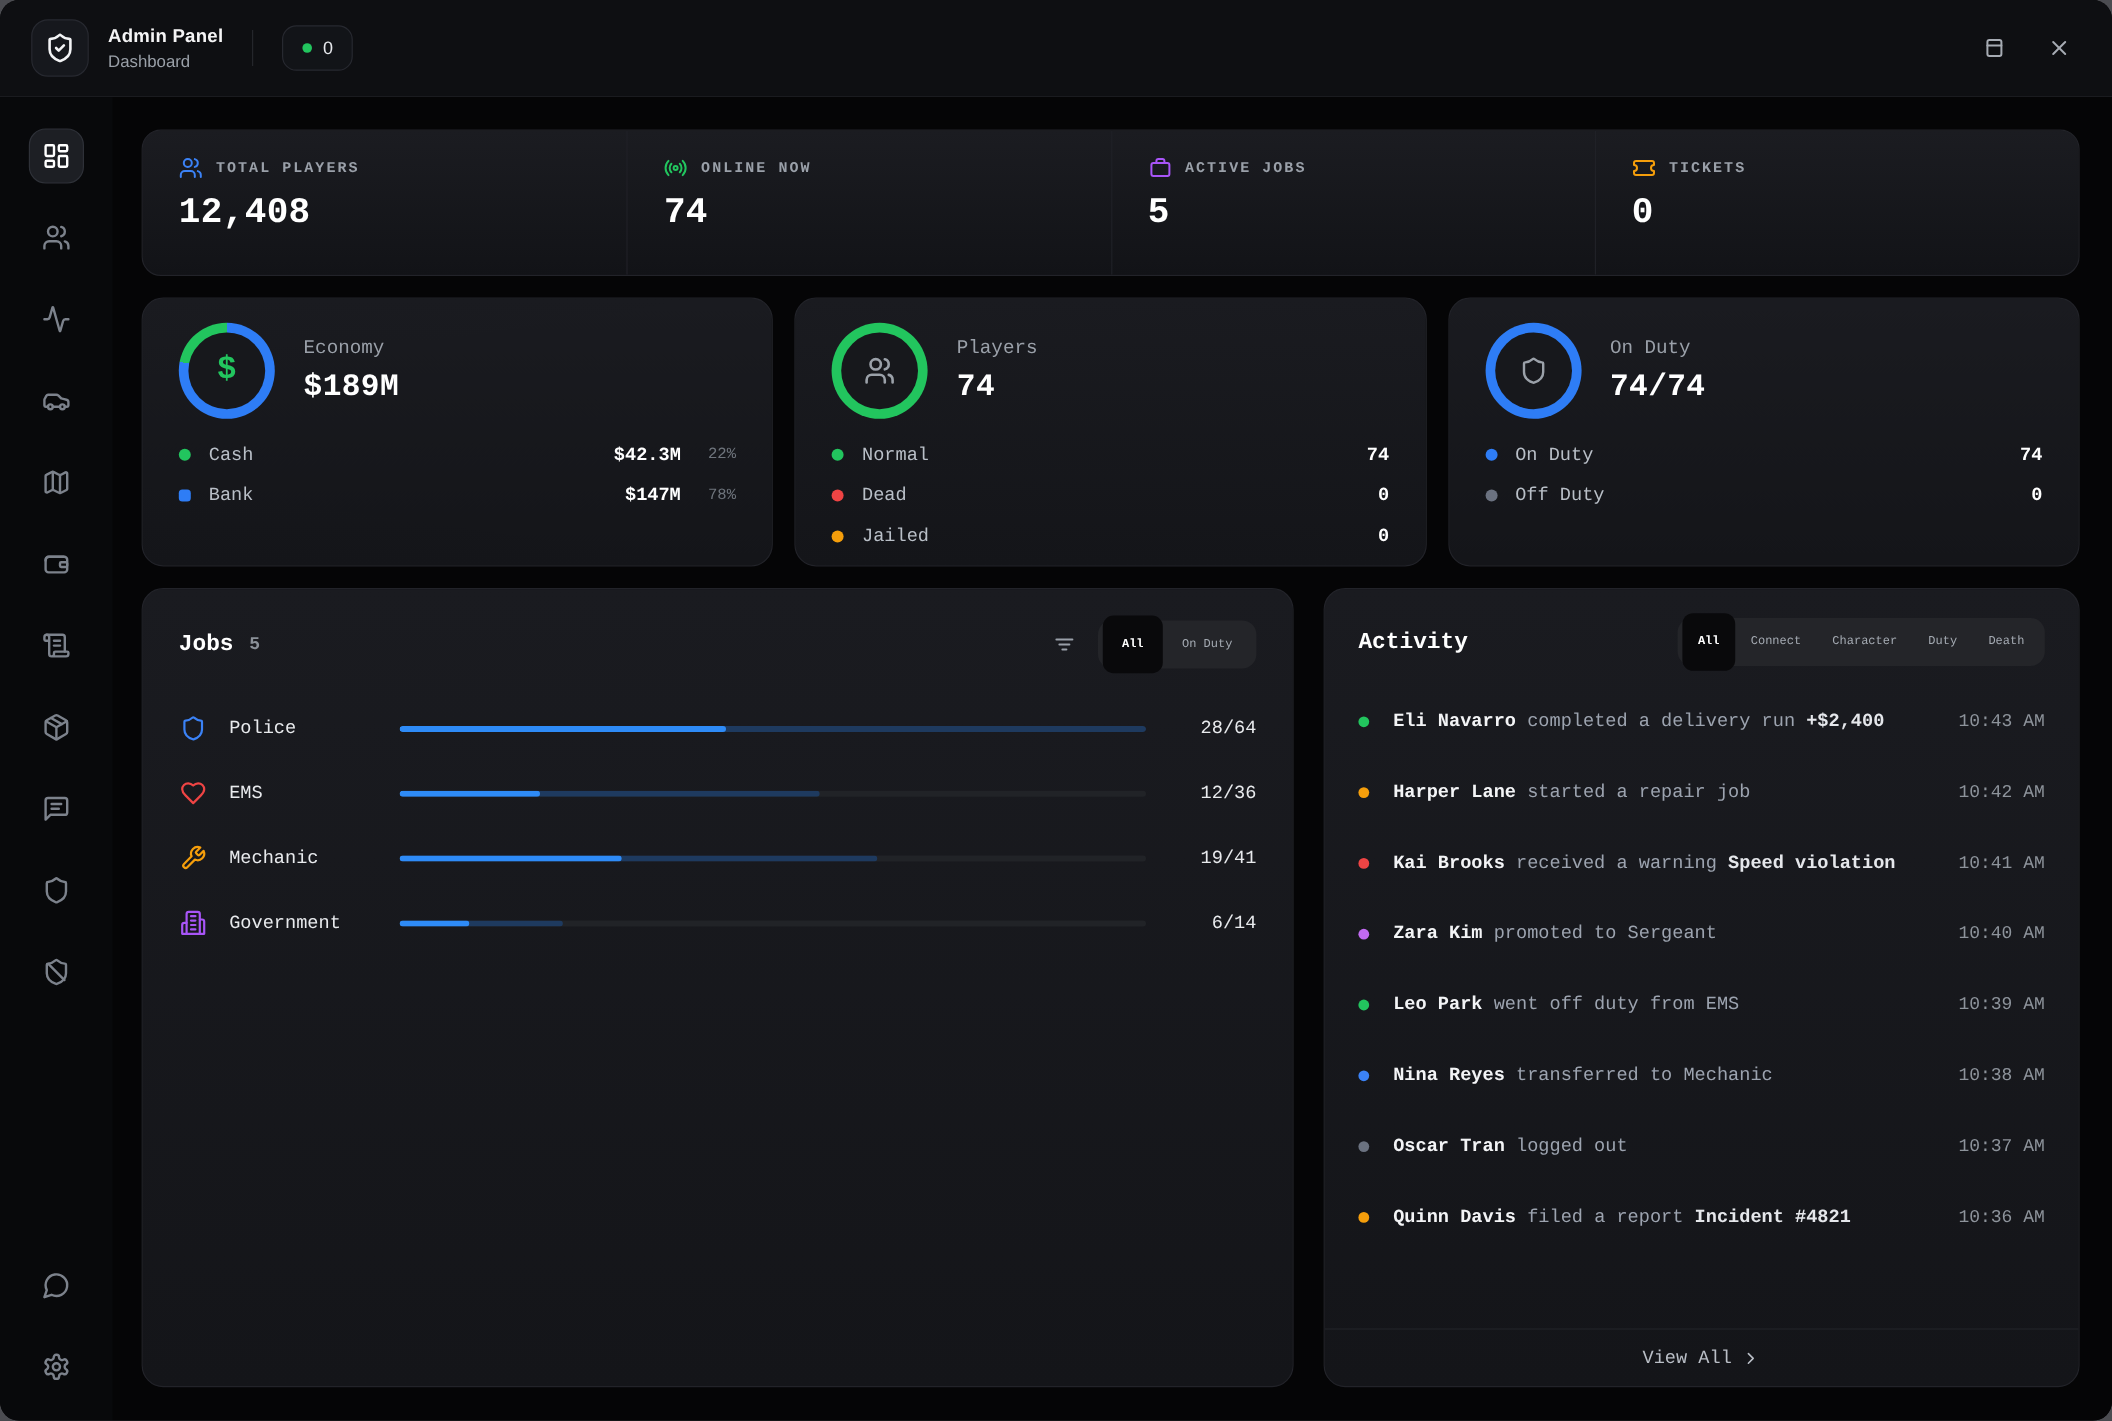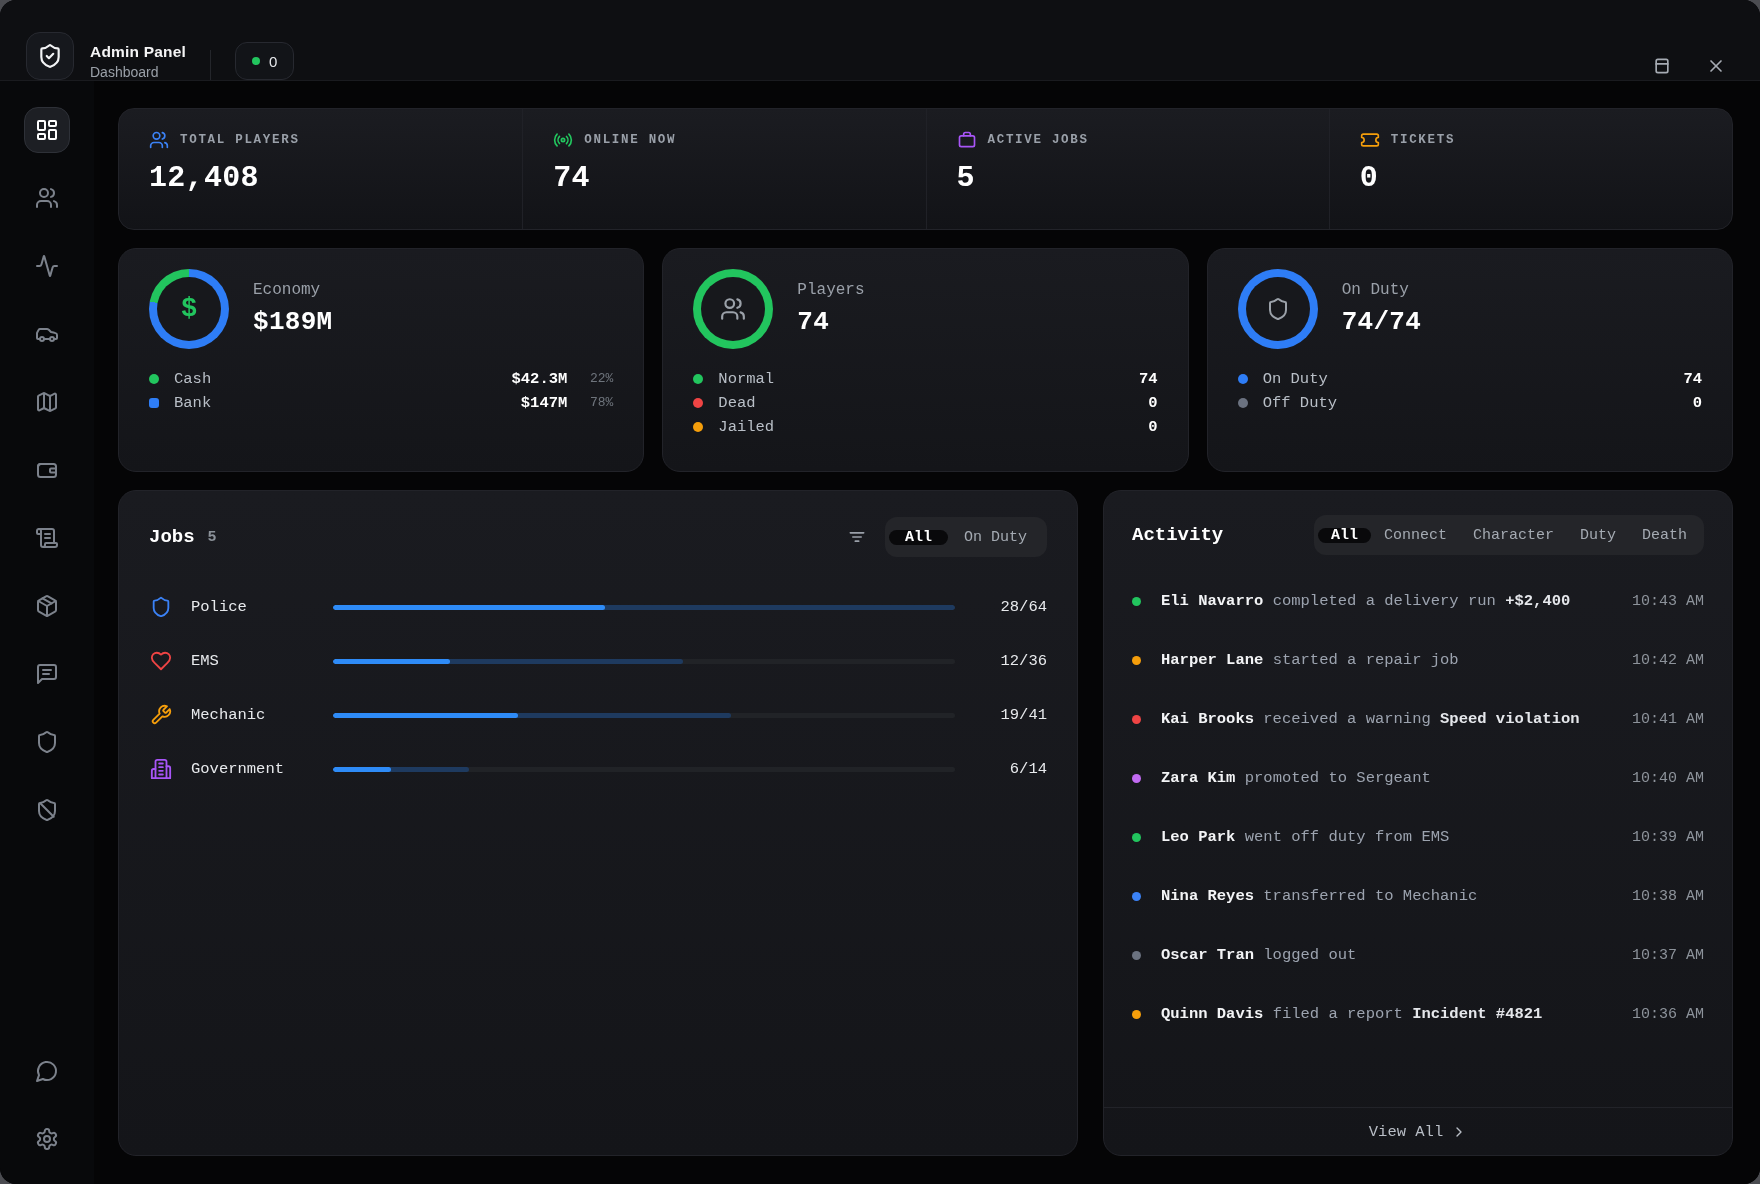--- a/index.html
+++ b/index.html
@@ -1,20 +1,20 @@
 <!DOCTYPE html>
 <html><head>
 <meta charset="utf-8">
 <style>
   * { margin:0; padding:0; box-sizing:border-box; }
   html,body { width:1760px; height:1184px; background:#4b4c51; font-family:"Liberation Sans","DejaVu Sans",sans-serif; }
   .app { width:1760px; height:1184px; background:#060607; border-radius:16px; overflow:hidden; display:flex; flex-direction:column; }
 
   
-  .topbar { height:81px; flex:0 0 81px; background:#0e0f12; border-bottom:1px solid #1a1b1f; display:flex; align-items:flex-end; padding:0 30px 0 26px; }
+  .topbar { height:81px; flex:0 0 81px; background:#0e0f12; border-bottom:1px solid #1a1b1f; display:flex; align-items:center; padding:0 30px 0 26px; }
   .logo-box { width:48px; height:48px; border-radius:14px; background:#16181d; border:1px solid #272930; display:grid; place-items:center; color:#f2f3f5; }
   .title-block { margin-left:16px; }
   .app-title { font-size:15.5px; font-weight:700; color:#f4f4f5; letter-spacing:.2px; }
   .app-subtitle { font-size:14px; color:#9aa0a8; margin-top:3px; }
   .v-divider { width:1px; height:30px; background:#24262b; margin:0 24px; }
   .online-badge { height:38px; border-radius:12px; background:#121418; border:1px solid #272930; display:flex; align-items:center; gap:9px; padding:0 16px; }
   .green-dot { width:8px; height:8px; border-radius:50%; background:#22c55e; }
   .online-badge span { color:#e5e7eb; font-size:15px; }
   .tb-spacer { flex:1; }
   .win-btn { color:#a6abb3; display:grid; place-items:center; width:28px; height:28px; cursor:pointer; }
@@ -41,41 +41,41 @@
 
   
   .overview { height:224px; flex:0 0 224px; display:grid; grid-template-columns:repeat(3,1fr); gap:18px; }
   .ocard { background:linear-gradient(180deg,#1a1b20,#141519); border:1px solid #222329; border-radius:18px; padding:20px 30px 0 30px; }
   .ocard-top { display:flex; align-items:center; gap:24px; margin-bottom:18px; }
   .ring { width:80px; height:80px; border-radius:50%; position:relative; flex:0 0 80px; }
   .ring-inner { position:absolute; inset:8px; border-radius:50%; background:#17181c; display:grid; place-items:center; color:#9ba1a9; }
   .dollar-glyph { color:#22c55e; font-size:27px; font-weight:600; }
   .ocard-title { font-size:16px; color:#9aa0a9; }
   .ocard-value { font-size:26px; font-weight:700; color:#ffffff; margin-top:8px; letter-spacing:.3px; }
-  .legend { display:flex; flex-direction:column; gap:1px; }
+  .legend { display:flex; flex-direction:column; gap:11px; }
   .lrow { display:flex; align-items:center; height:23px; font-size:15.5px; }
   .ldot { width:10px; height:10px; border-radius:50%; margin-right:15px; flex:0 0 10px; }
   .ldot.square { border-radius:3px; }
   .llabel { color:#b9bfc7; }
   .lfill { flex:1; }
   .lvalue { color:#ffffff; font-weight:600; }
   .lpct { color:#6e747c; font-size:13px; width:36px; text-align:right; margin-left:10px; }
 
   
   .bottom { flex:1; display:flex; gap:25px; min-height:0; }
   .card { background:linear-gradient(180deg,#1a1b20,#141519); border:1px solid #222329; border-radius:18px; }
 
   .jobs { flex:0 0 960px; padding:26px 30px; }
   .card-header { display:flex; align-items:center; }
   .card-title { font-size:19px; font-weight:700; color:#ffffff; }
   .jobs-count { margin-left:13px; color:#8b9199; font-size:15px; font-weight:600; }
   .hdr-spacer { flex:1; }
   .filter-icon { color:#9aa0a9; margin-right:18px; display:grid; place-items:center; }
   .seg { display:flex; align-items:center; background:#242529; border-radius:12px; padding:4px; height:40px; }
-  .seg-item { padding:0 16px; height:15px; display:flex; align-items:center; border-radius:9px; color:#a4aab2; font-size:15px; cursor:pointer; white-space:nowrap; }
+  .seg-item { padding:0 16px; height:48px; display:flex; align-items:center; border-radius:9px; color:#a4aab2; font-size:10px; cursor:pointer; white-space:nowrap; }
   .seg-item.active { background:#09090b; color:#ffffff; font-weight:700; }
 
   .job-rows { margin-top:36px; }
   .jrow { display:flex; align-items:center; height:28px; }
   .jrow + .jrow { margin-top:26px; }
   .job-icon { width:24px; display:grid; place-items:center; }
   .job-name { width:142px; margin-left:18px; font-size:15.5px; color:#e8eaed; }
   .bar { flex:1; height:5px; border-radius:3px; background:#212327; position:relative; overflow:hidden; }
   .bar-cap { position:absolute; left:0; top:0; height:100%; border-radius:3px; }
   .bar-fill { position:absolute; left:0; top:0; height:100%; border-radius:3px; }

